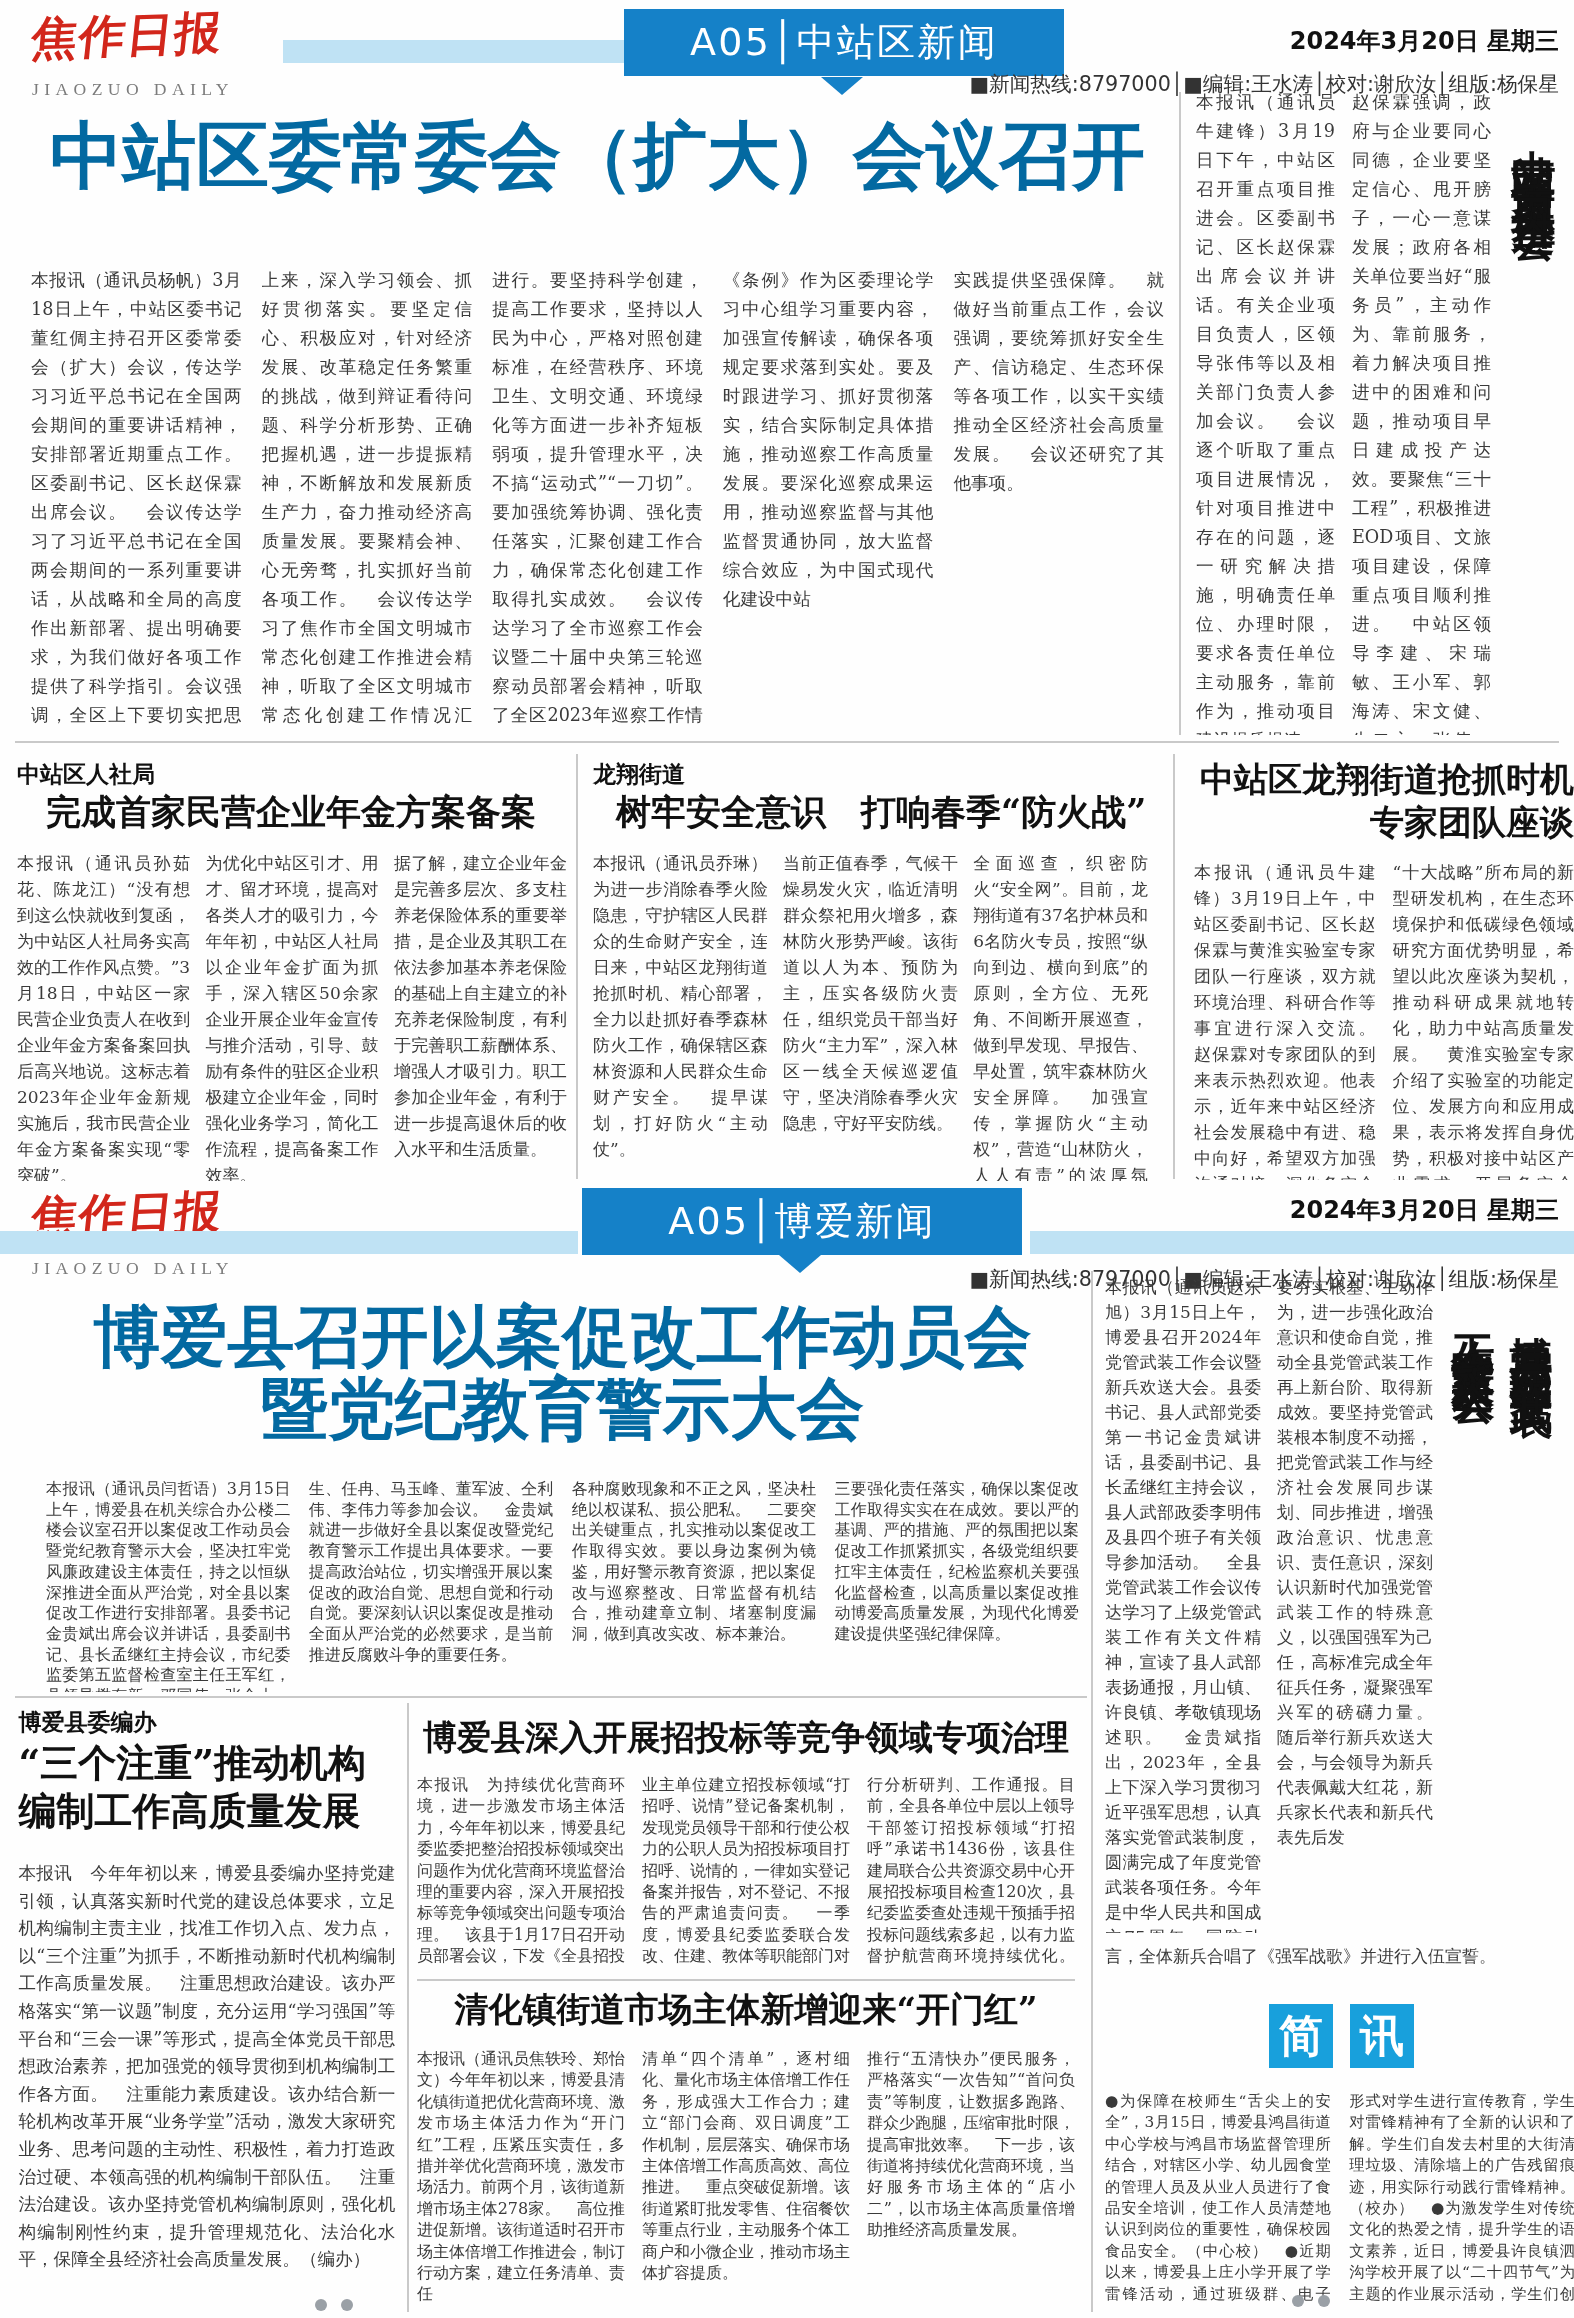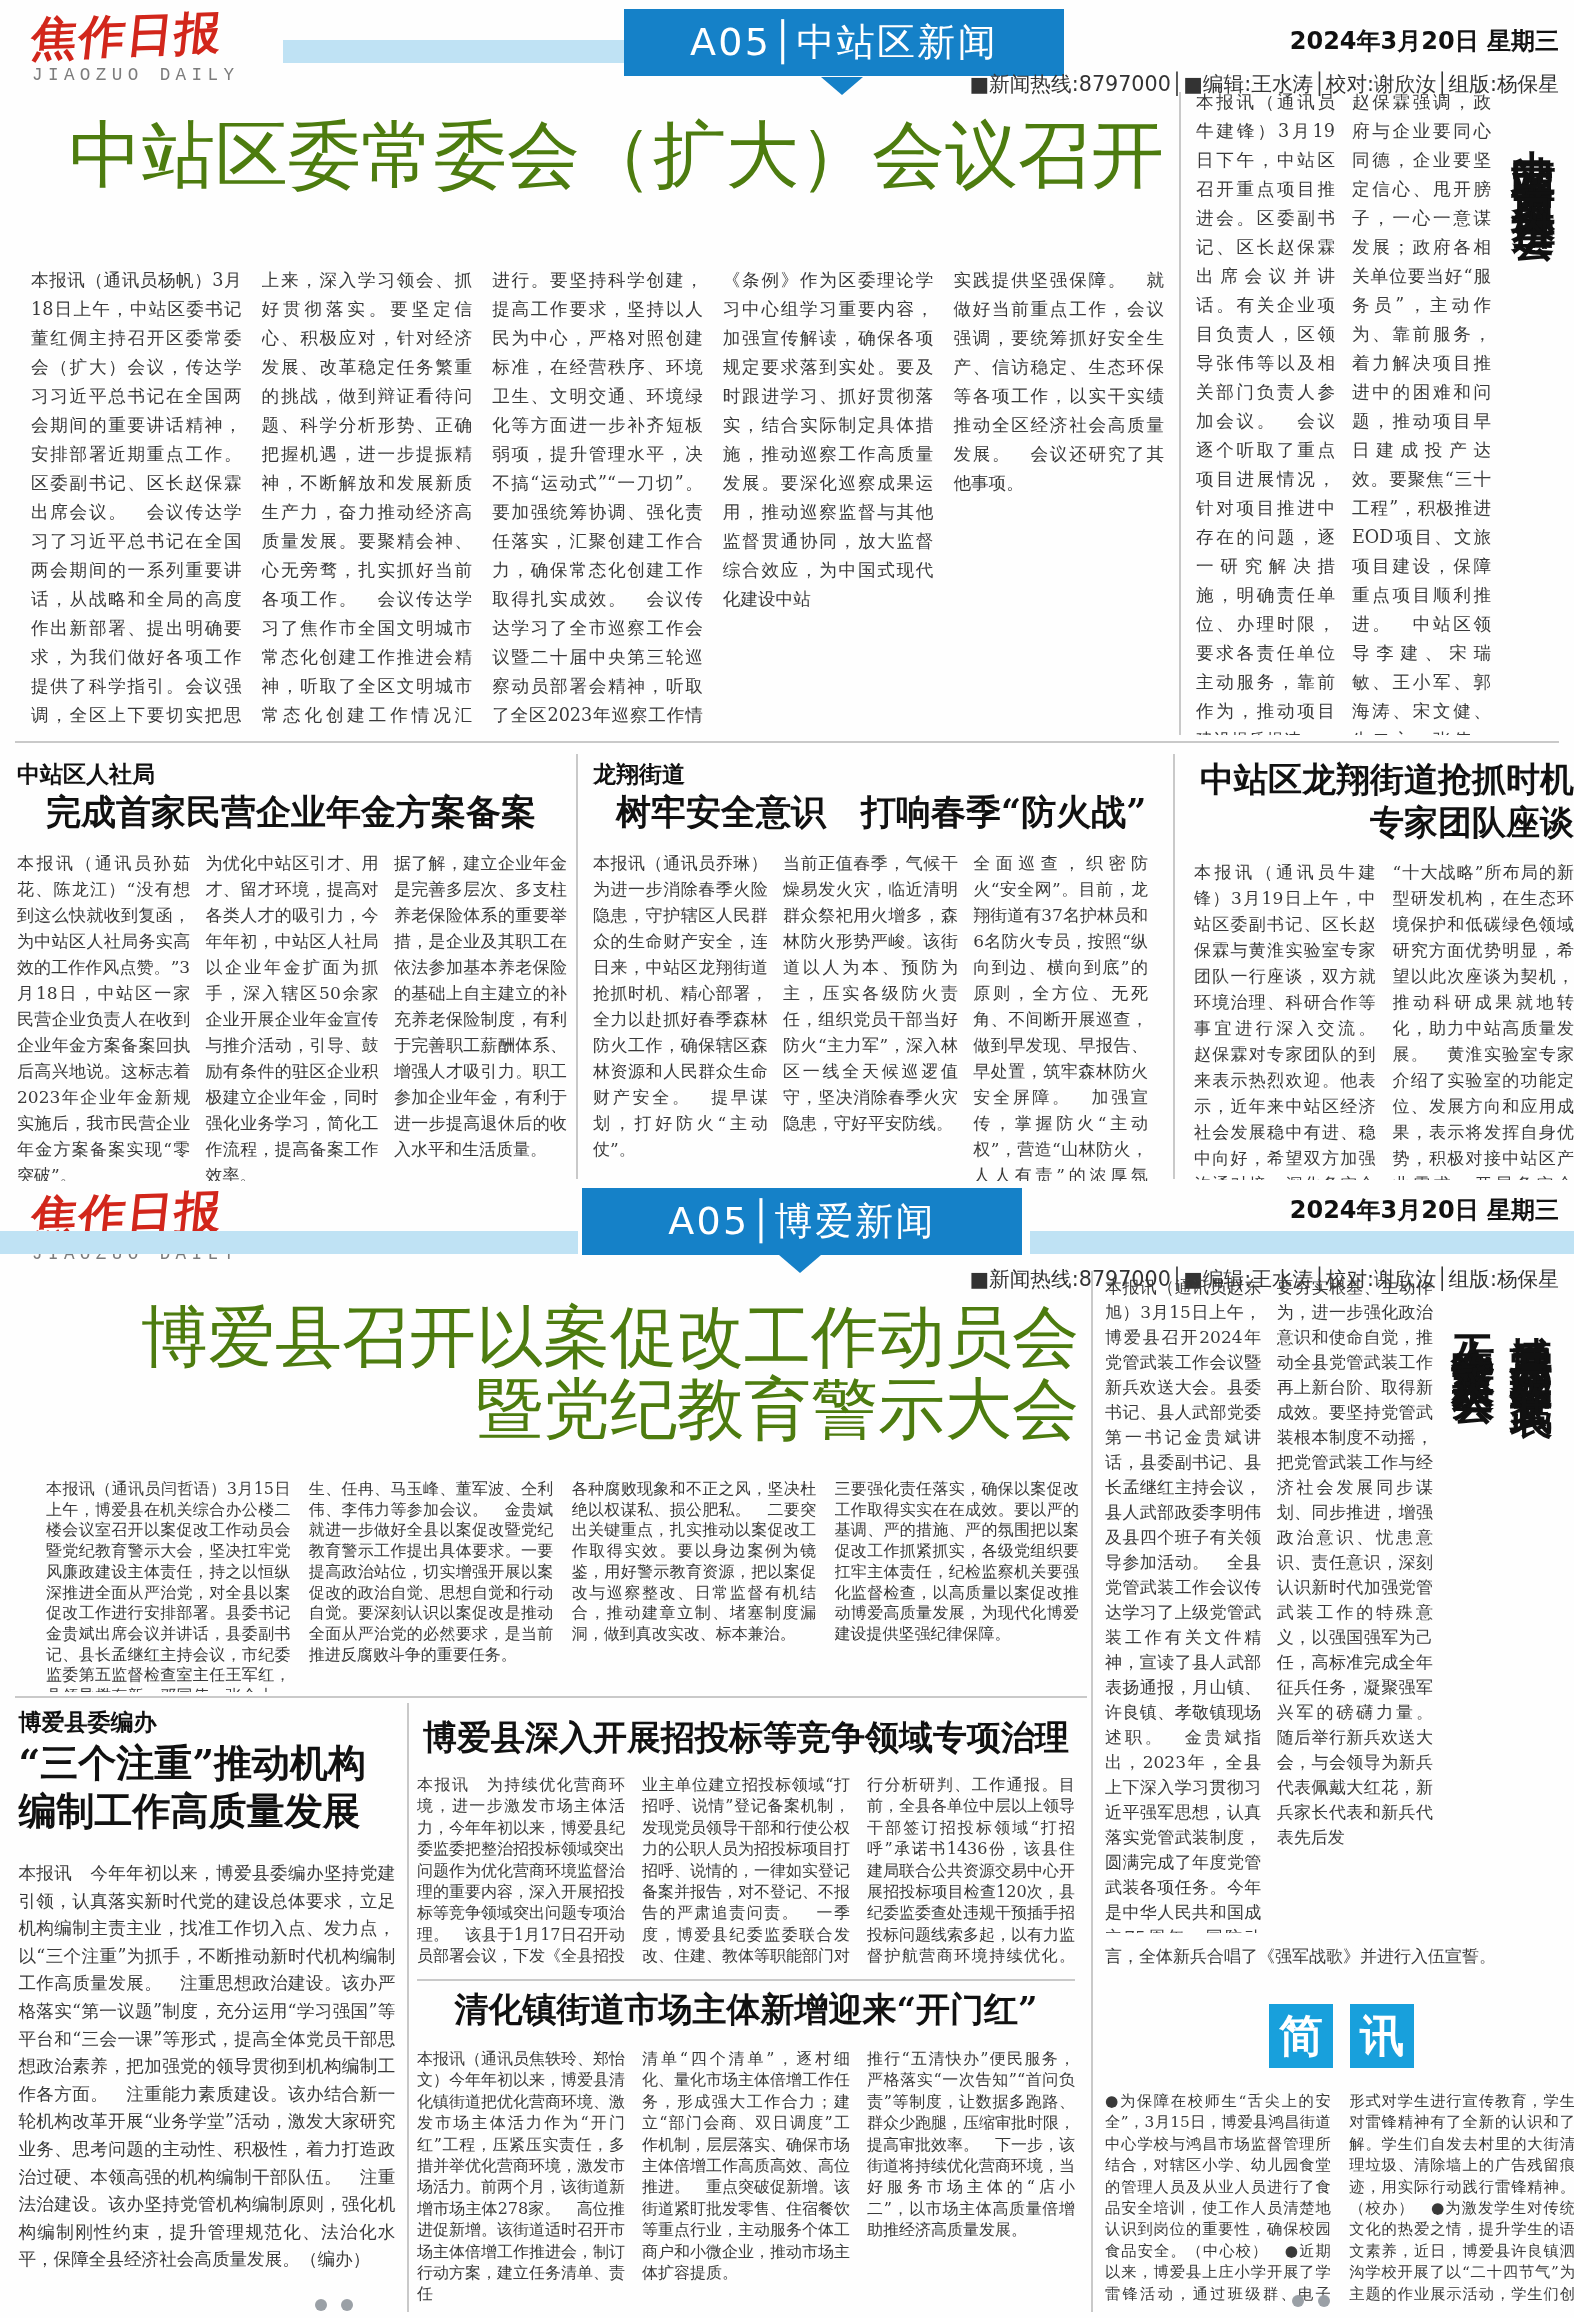--- a/index.html
+++ b/index.html
@@ -2,31 +2,31 @@
 <html style="font-size:12.2px"><head>
 <meta charset="utf-8">
 <style>
   html,body{margin:0;padding:0;background:#e8e8e8;}
   .page{position:relative;width:1575px;height:2319px;background:#fefefe;overflow:hidden;
         font-family:"DejaVu Serif","Liberation Serif",serif;color:#2b2b2b;}
   .abs{position:absolute;}
   
   .logo-cn{font-family:"DejaVu Serif",serif;font-weight:900;font-size:46px;color:#d2261b;
            transform:skewX(-8deg) rotate(-2deg);letter-spacing:1.5px;line-height:1;}
-  .logo-en{font-family:Liberation Mono, monospace;font-size:17.6px;color:#7c7c7c;letter-spacing:5.4px;margin-top:7px;}
+  .logo-en{font-family:Liberation Serif, serif;font-size:17.6px;color:#7c7c7c;letter-spacing:5.4px;margin-top:21px;}
   .banner{background:#1581c8;color:#ffffff;font-family:"DejaVu Sans","Liberation Sans",sans-serif;
           font-size:38px;letter-spacing:2.3px;display:flex;align-items:center;justify-content:center;
           font-weight:400;}
   .notch{width:0;height:0;border-left:21.4px solid transparent;border-right:21.4px solid transparent;
          border-top:18.4px solid #1581c8;}
   .lightbar{background:#bfe2f4;}
   .dateline{font-family:"DejaVu Sans","Liberation Sans",sans-serif;font-weight:700;font-size:24px;color:#111;text-align:right;}
   .infoline{font-family:"DejaVu Sans","Liberation Sans",sans-serif;font-size:20.7px;color:#333;text-align:right;}
   
-  .h-main{font-weight:400;color:#4d7c0f;text-align:right;line-height:1.08;letter-spacing:0px;}
+  .h-main{font-weight:700;color:#0369a1;text-align:center;line-height:1.08;letter-spacing:0px;}
   .h-sub{font-family:"DejaVu Sans","Liberation Sans",sans-serif;font-weight:700;color:#161616;text-align:center;}
   .kicker{font-family:"DejaVu Sans","Liberation Sans",sans-serif;font-weight:700;color:#111;}
   .h2{font-weight:900;color:#111;line-height:1.25;}
   
   .cols{display:flex;}
   .col{flex:1;text-align:justify;overflow:hidden;color:#3a3a3a;}
   .onecol{text-align:justify;overflow:hidden;color:#3a3a3a;}
   .vtitle{writing-mode:vertical-rl;font-weight:900;color:#111;}
   .vtitle span{display:block;}
   .hline{background:#c9c9c9;height:1.5px;}

